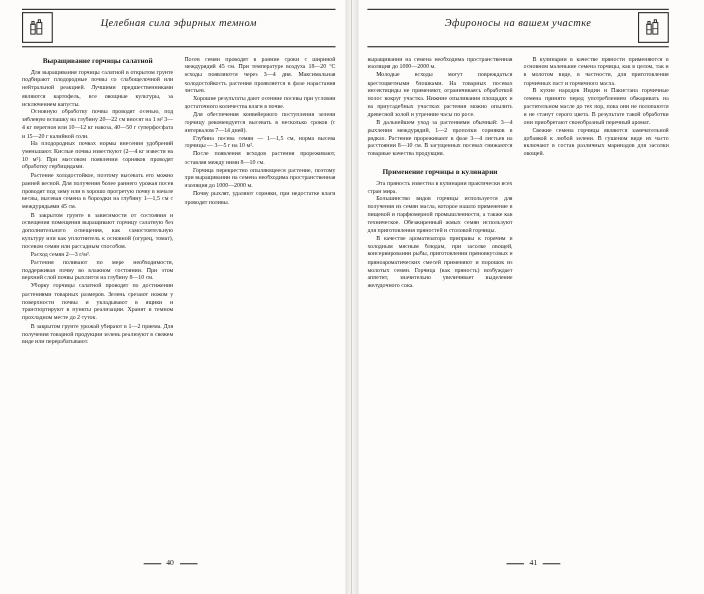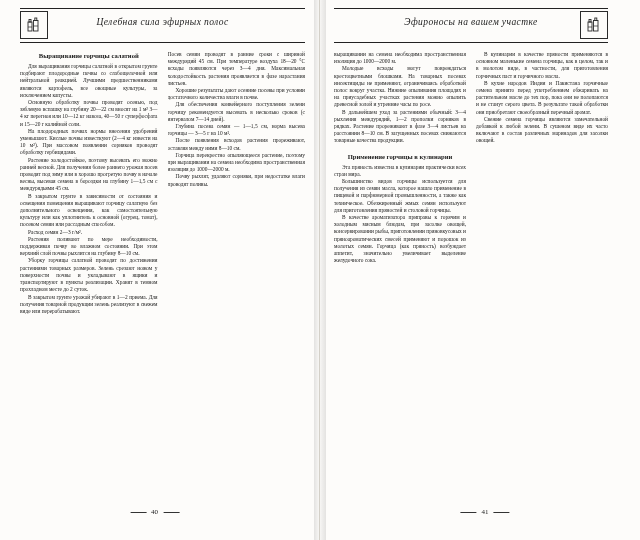--- a/index.html
+++ b/index.html
@@ -139,21 +139,21 @@
       <div class="ornament left-orn">
         <svg width="18" height="18" viewBox="0 0 18 18">
           <rect x="3" y="6" width="4" height="9" fill="none" stroke="#2a2a2a" stroke-width="0.9"></rect>
           <rect x="4" y="3.5" width="2" height="2.5" fill="none" stroke="#2a2a2a" stroke-width="0.9"></rect>
           <rect x="8.5" y="4.5" width="4.5" height="10.5" fill="none" stroke="#2a2a2a" stroke-width="0.9"></rect>
           <rect x="9.8" y="2" width="2" height="2.5" fill="none" stroke="#2a2a2a" stroke-width="0.9"></rect>
           <line x1="3" y1="11" x2="7" y2="11" stroke="#2a2a2a" stroke-width="0.7"></line>
           <line x1="8.5" y1="10" x2="13" y2="10" stroke="#2a2a2a" stroke-width="0.7"></line>
         </svg>
       </div>
-      <div class="head-title">Целебная сила эфирных полос</div>
+      <div class="head-title">Целебная сила эфирных темном</div>
     </div>
 
     <div class="columns">
       <div class="col">
         <h2 class="section-title">Выращивание горчицы салатной</h2>
         <p>Для выращивания горчицы салатной в открытом грунте подбирают плодородные почвы со слабощелочной или нейтральной реакцией. Лучшими предшественниками являются картофель, все овощные культуры, за исключением капусты.</p>
         <p>Основную обработку почвы проводят осенью, под зяблевую вспашку на глубину 20—22 см вносят на 1 м² 3—4 кг перегноя или 10—12 кг навоза, 40—50 г суперфосфата и 15—20 г калийной соли.</p>
         <p>На плодородных почвах нормы внесения удобрений уменьшают. Кислые почвы известкуют (2—4 кг извести на 10 м²). При массовом появлении сорняков проводят обработку гербицидами.</p>
         <p>Растение холодостойкое, поэтому высевать его можно ранней весной. Для получения более раннего урожая посев проводят под зиму или в хорошо прогретую почву в начале весны, высевая семена в бороздки на глубину 1—1,5 см с междурядьями 45 см.</p>
         <p>В закрытом грунте в зависимости от состояния и освещения помещения выращивают горчицу салатную без дополнительного освещения, как самостоятельную культуру или как уплотнитель к основной (огурец, томат), посевом семян или рассадным способом.</p>

